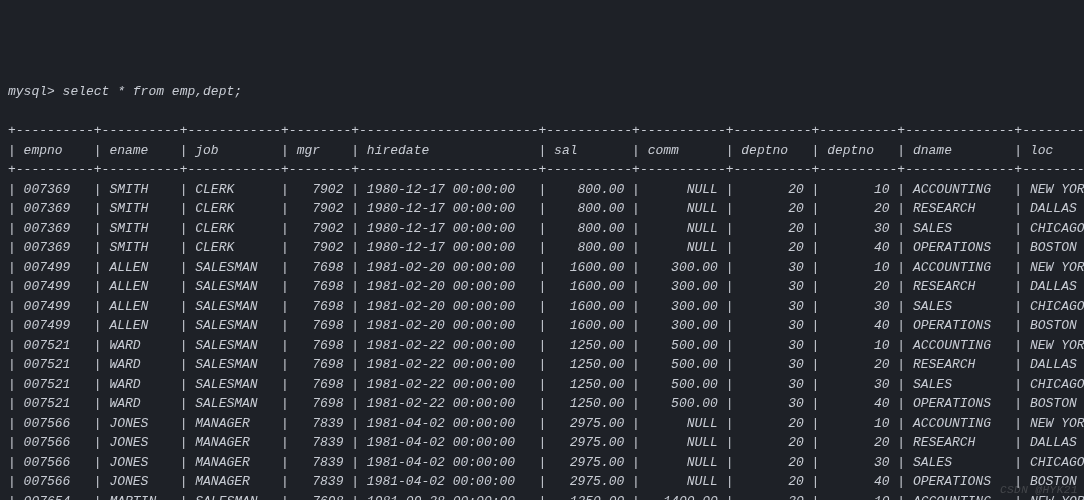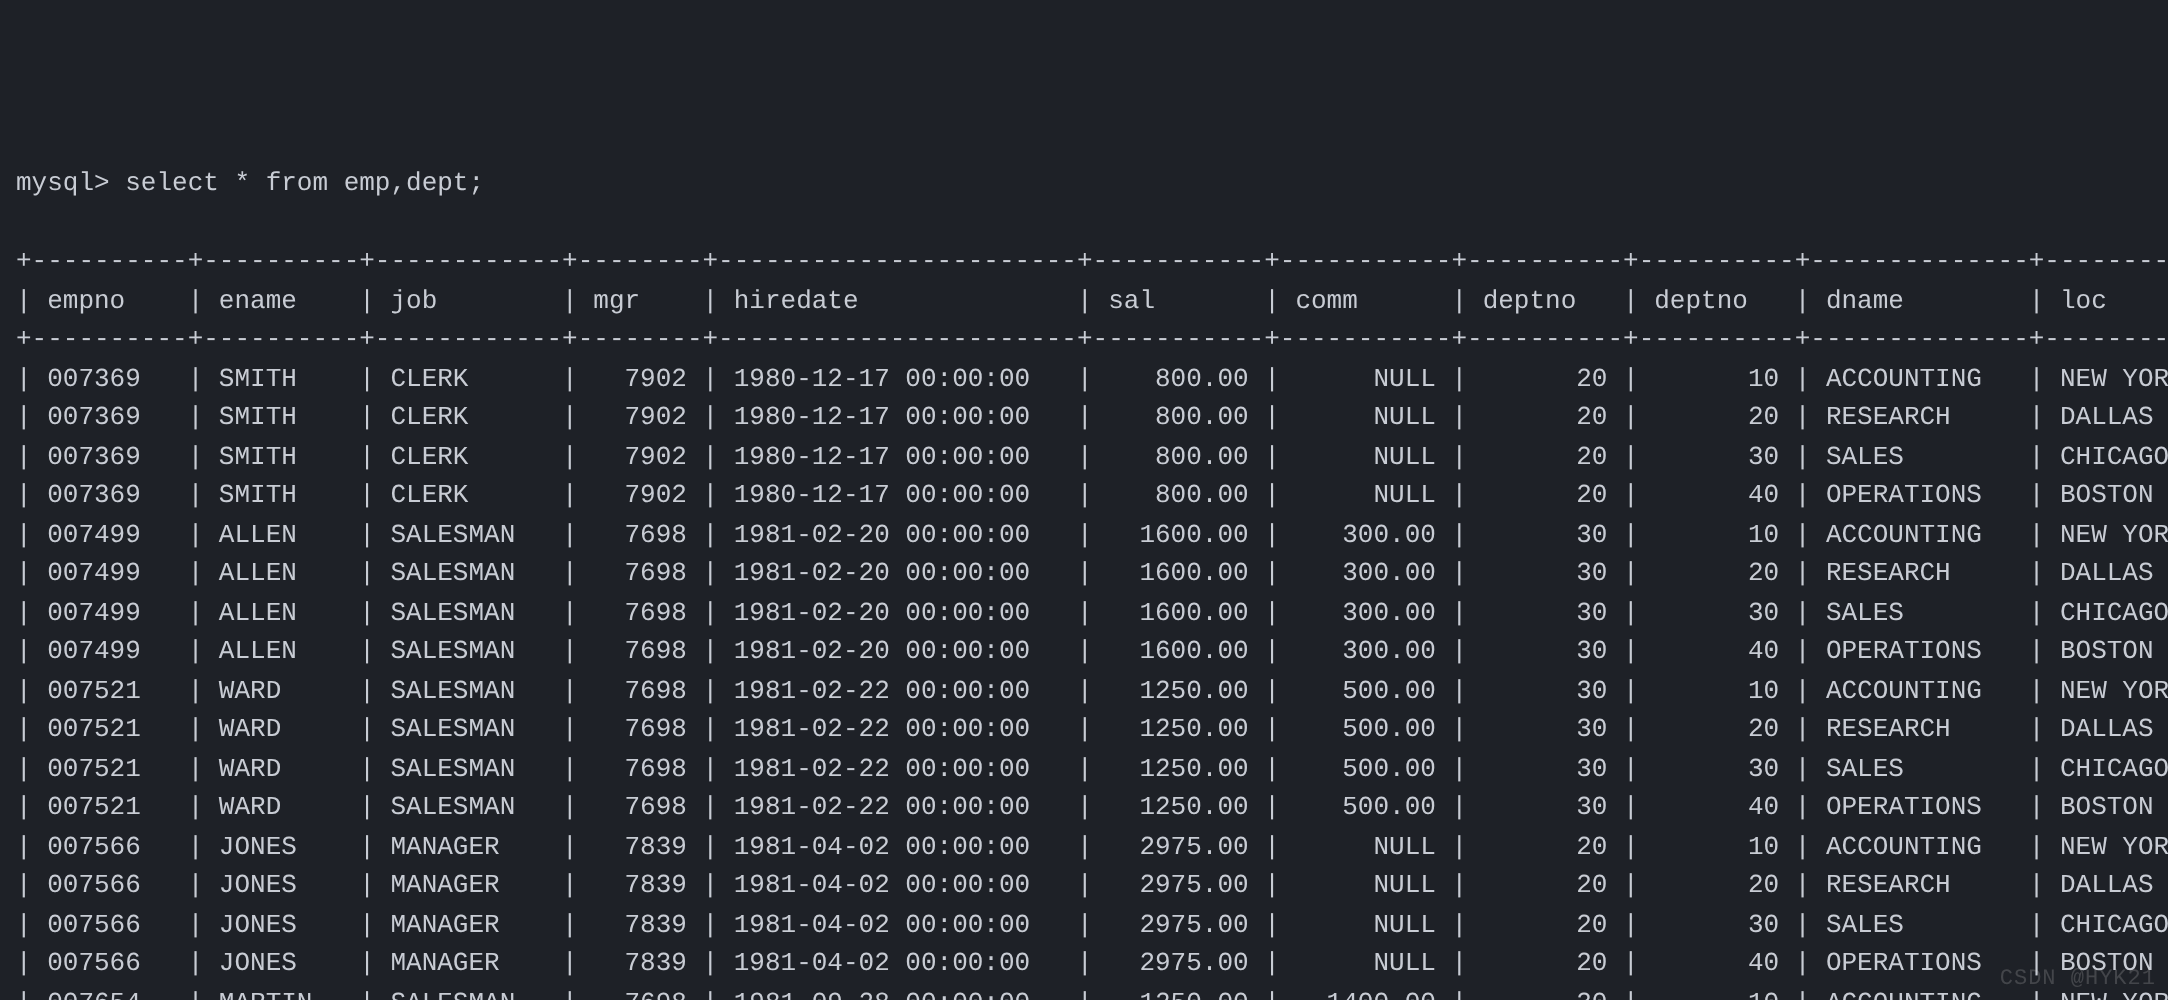--- a/index.html
+++ b/index.html
@@ -1,15 +1,15 @@
 <!DOCTYPE html>
 <html><head>
 <meta charset="utf-8">
 <style>
-  * { margin: 0; padding: 0; box-sizing: border-box; }
+  * { margin: 0; padding: 0; box-sizing: border-box; font-style: italic; }
   body {
     background: #1e2127;
     color: #c8ccd4;
     font-family: 'Consolas', 'Monaco', 'Courier New', monospace;
     font-size: 13px;
     line-height: 1.5;
     padding: 4px 8px;
     white-space: pre;
     overflow: hidden;
   }

